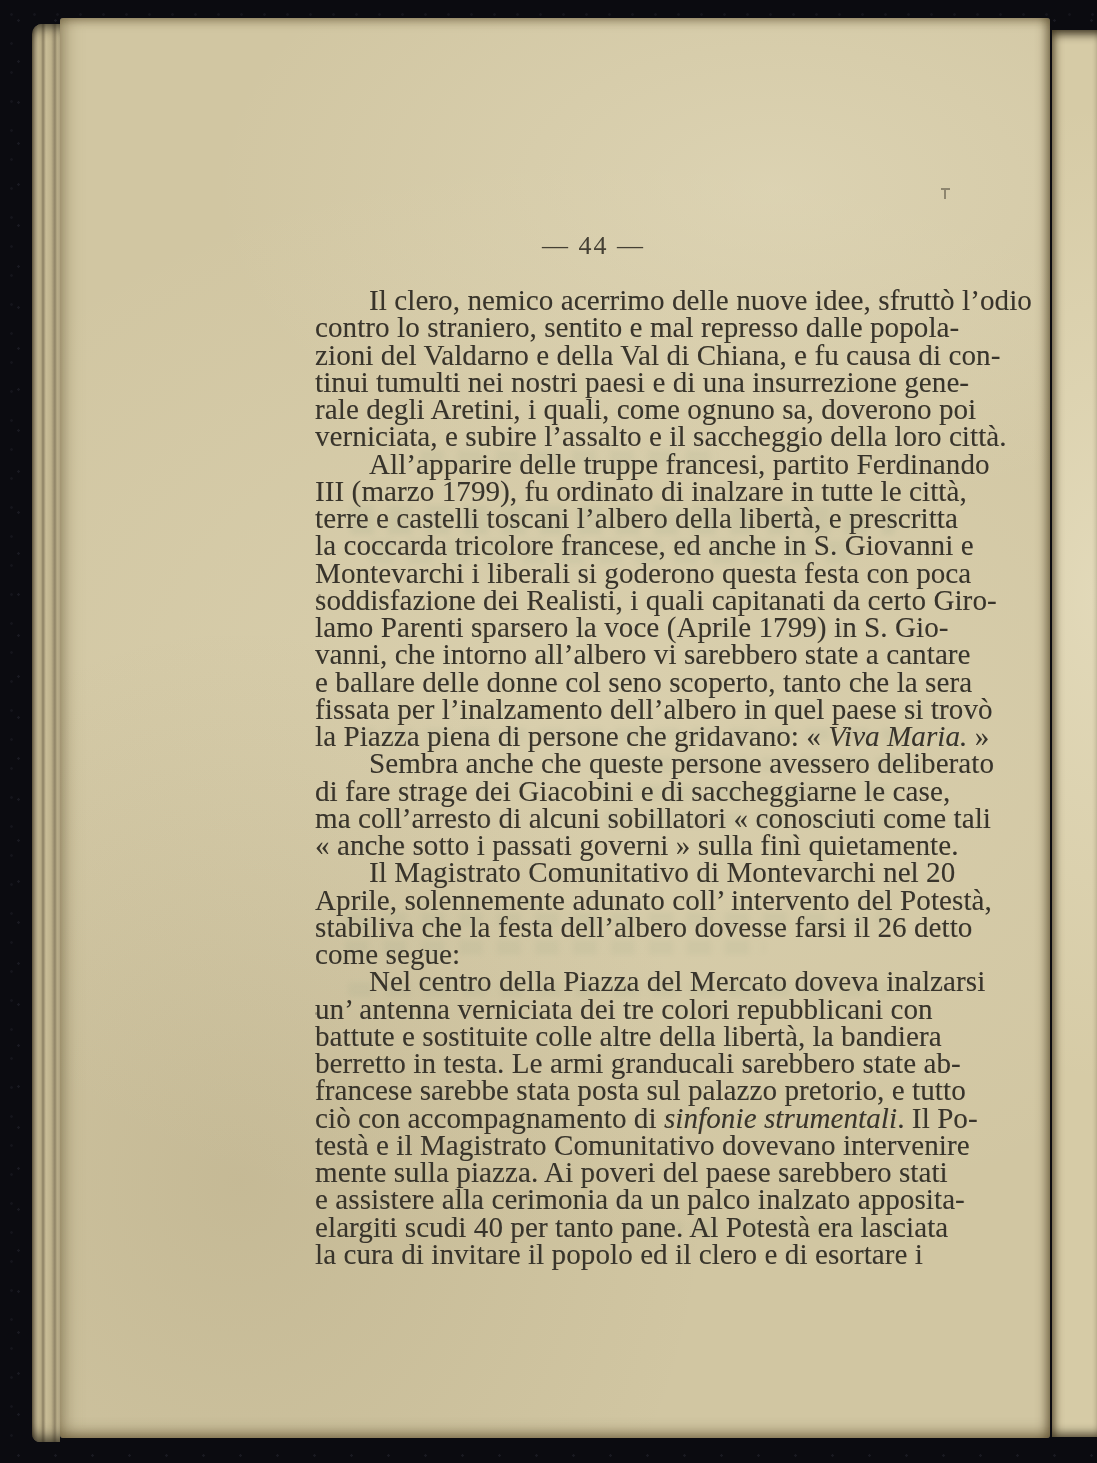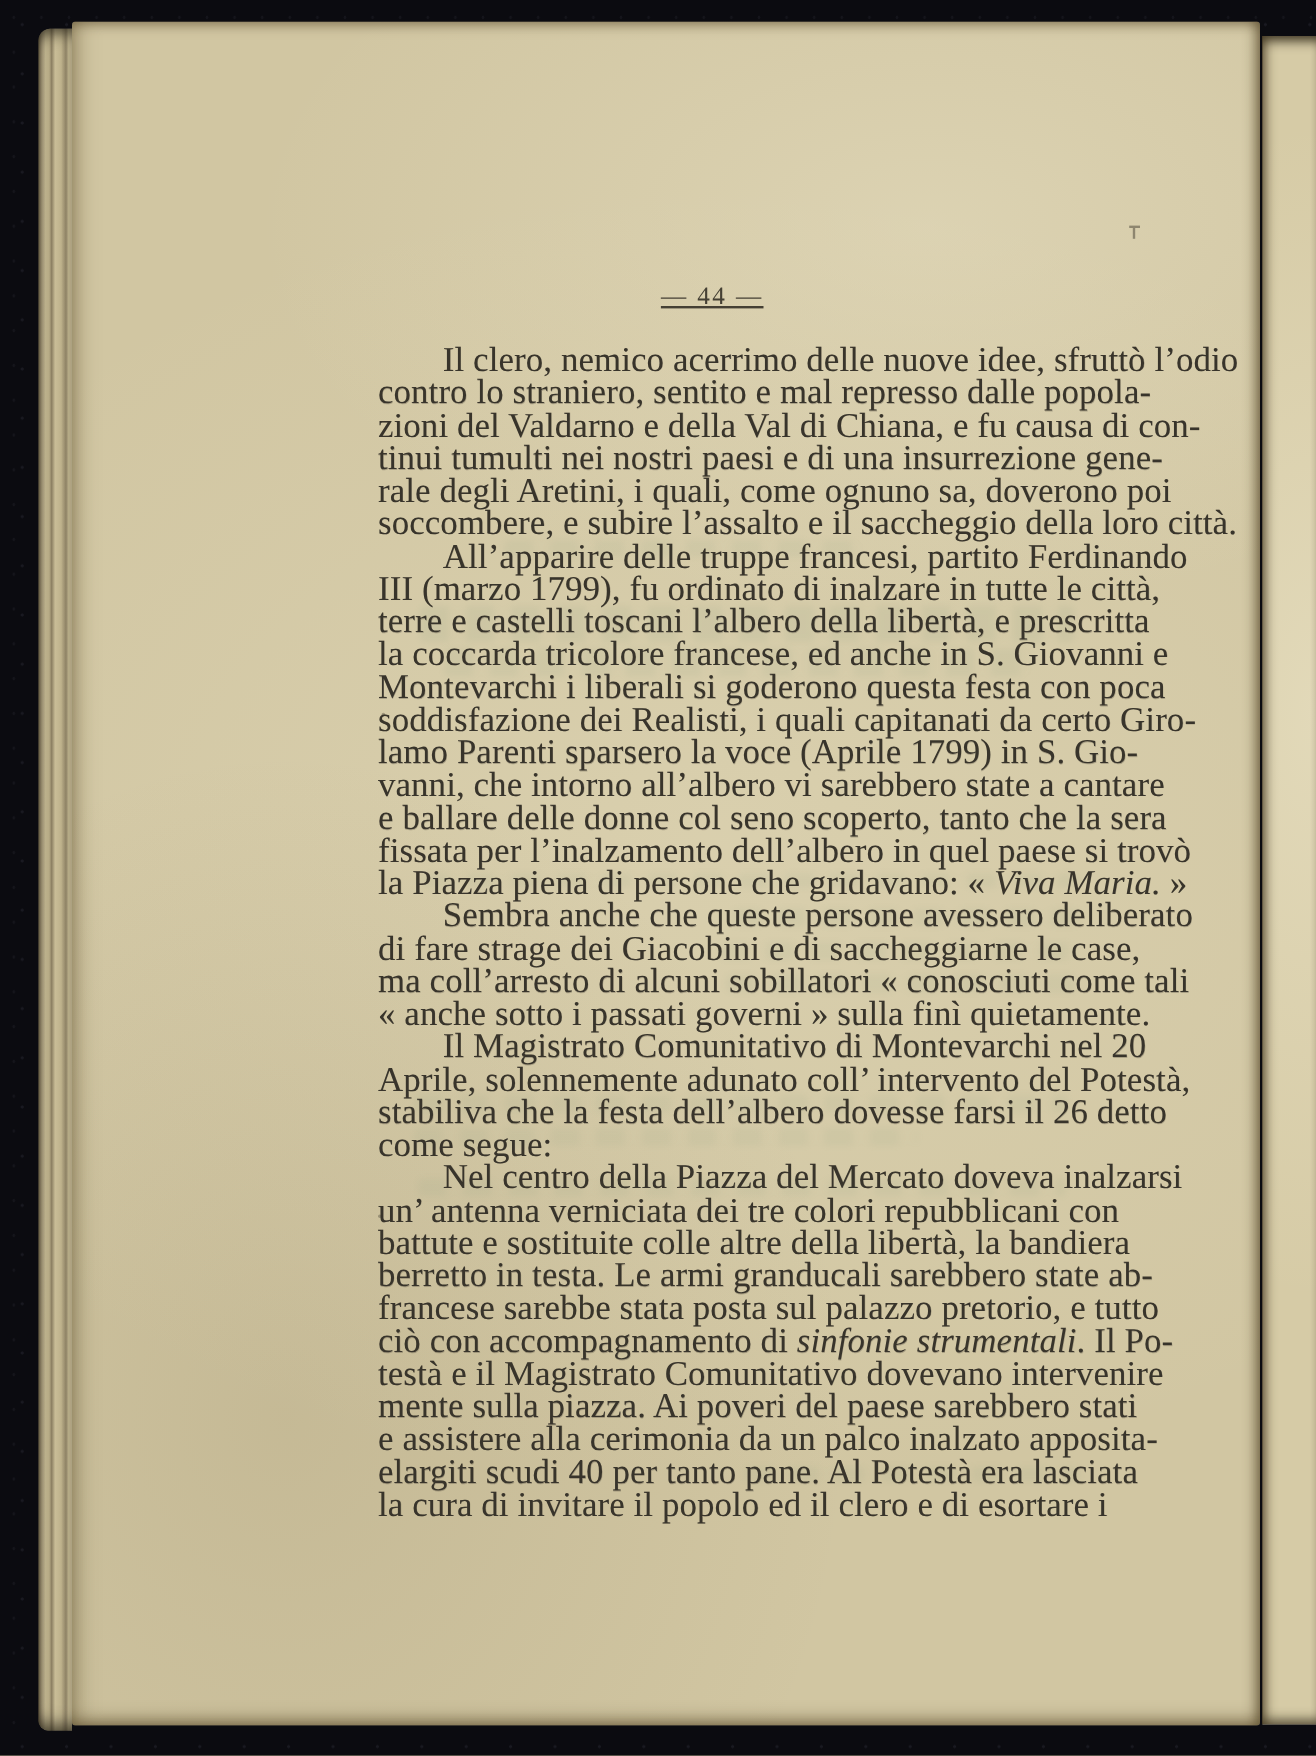--- a/index.html
+++ b/index.html
@@ -51,24 +51,23 @@
       #d1c6a2;
     box-shadow: inset 0 9px 11px -7px rgba(100,85,52,0.65),
                 inset 0 -12px 15px -9px rgba(100,85,52,0.85),
                 inset 15px 0 18px -11px rgba(110,95,60,0.55),
                 inset -9px 0 11px -6px rgba(80,66,38,0.75);
   }
 
   .page-number {
     position: absolute; left: 255px; top: 216px; width: 557px;
     text-align: center;
-    font-size: 21px; line-height: 24px;
+    font-size: 26px; line-height: 24px;
     letter-spacing: 2px;
     color: #454034;
-    text-decoration: underline;
   }
 
   .body-text {
     position: absolute; left: 255px; top: 269px; width: 557px;
     font-size: 29px;
     color: #38342b;
     text-shadow: 0.3px 0.3px 0 rgba(56,52,43,0.28);
     letter-spacing: 0.1px;
   }
   .paragraph { margin: 0; }
@@ -135,21 +134,21 @@
 
     <div class="page-number">— 44 —</div>
 
     <div class="body-text">
         <div class="paragraph">
           <div class="line indent"><span>Il clero, nemico acerrimo delle nuove idee, sfruttò l’odio</span></div>
           <div class="line"><span>contro lo straniero, sentito e mal represso dalle popola-</span></div>
           <div class="line"><span>zioni del Valdarno e della Val di Chiana, e fu causa di con-</span></div>
           <div class="line"><span>tinui tumulti nei nostri paesi e di una insurrezione gene-</span></div>
           <div class="line"><span>rale degli Aretini, i quali, come ognuno sa, doverono poi</span></div>
-          <div class="line"><span>soccombere, e subire l’assalto e il saccheggio della loro città.</span></div>
+          <div class="line"><span>verniciata, e subire l’assalto e il saccheggio della loro città.</span></div>
         </div>
         <div class="paragraph">
           <div class="line indent"><span>All’apparire delle truppe francesi, partito Ferdinando</span></div>
           <div class="line"><span>III (marzo 1799), fu ordinato di inalzare in tutte le città,</span></div>
           <div class="line"><span>terre e castelli toscani l’albero della libertà, e prescritta</span></div>
           <div class="line"><span>la coccarda tricolore francese, ed anche in S. Giovanni e</span></div>
           <div class="line"><span>Montevarchi i liberali si goderono questa festa con poca</span></div>
           <div class="line"><span>soddisfazione dei Realisti, i quali capitanati da certo Giro-</span></div>
           <div class="line"><span>lamo Parenti sparsero la voce (Aprile 1799) in S. Gio-</span></div>
           <div class="line"><span>vanni, che intorno all’albero vi sarebbero state a cantare</span></div>

